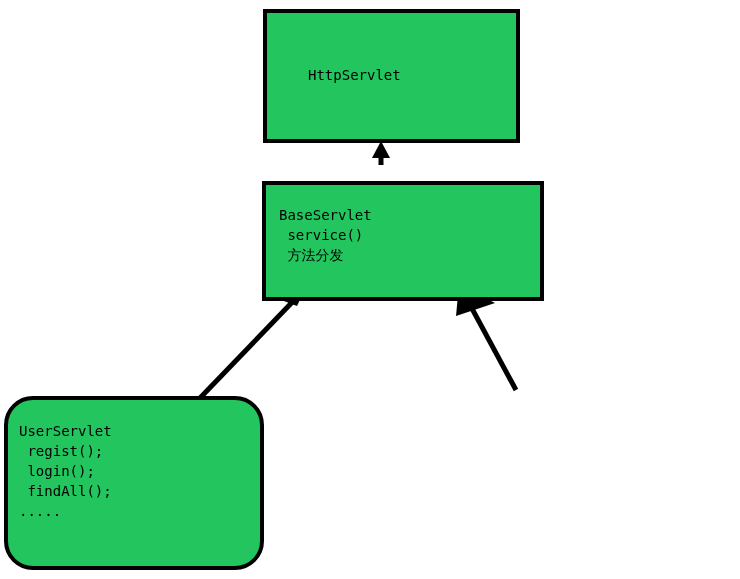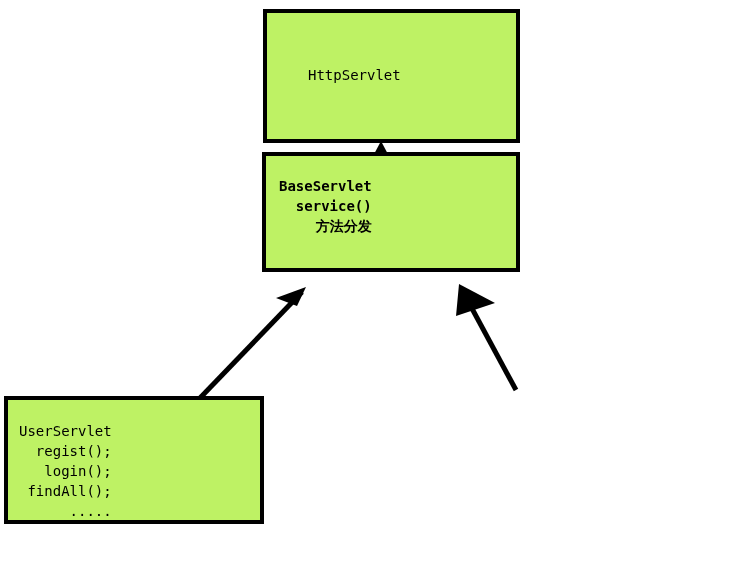--- a/index.html
+++ b/index.html
@@ -14,23 +14,22 @@
   #canvas {
     position: relative;
     width: 740px;
     height: 579px;
     background: #ffffff;
     overflow: hidden;
   }
   .uml-box {
     position: absolute;
     box-sizing: border-box;
-    background: #bef264;
+    background: #22c55e;
     border: 4px solid #000000;
-    text-align: right;
   }
   .box-text {
     position: absolute;
     white-space: pre;
     font-family: "DejaVu Sans Mono", "Liberation Mono", monospace;
     font-size: 14px;
     line-height: 20px;
     color: #000000;
     letter-spacing: 0px;
   }
@@ -39,34 +38,34 @@
     top: 9px;
     width: 257px;
     height: 134px;
   }
   #box-http .box-text {
     left: 41px;
     top: 52px;
   }
   #box-base {
     left: 262px;
-    top: 152px;
-    width: 258px;
+    top: 181px;
+    width: 282px;
     height: 120px;
-    font-weight: bold;
   }
   #box-base .box-text {
     left: 13px;
     top: 20px;
   }
   #box-user {
     left: 4px;
     top: 396px;
     width: 260px;
-    height: 128px;
+    height: 174px;
+    border-radius: 29px;
   }
   #box-user .box-text {
     left: 11px;
     top: 21px;
   }
   #box-category {
     left: 461px;
     top: 382px;
     width: 267px;
     height: 176px;

